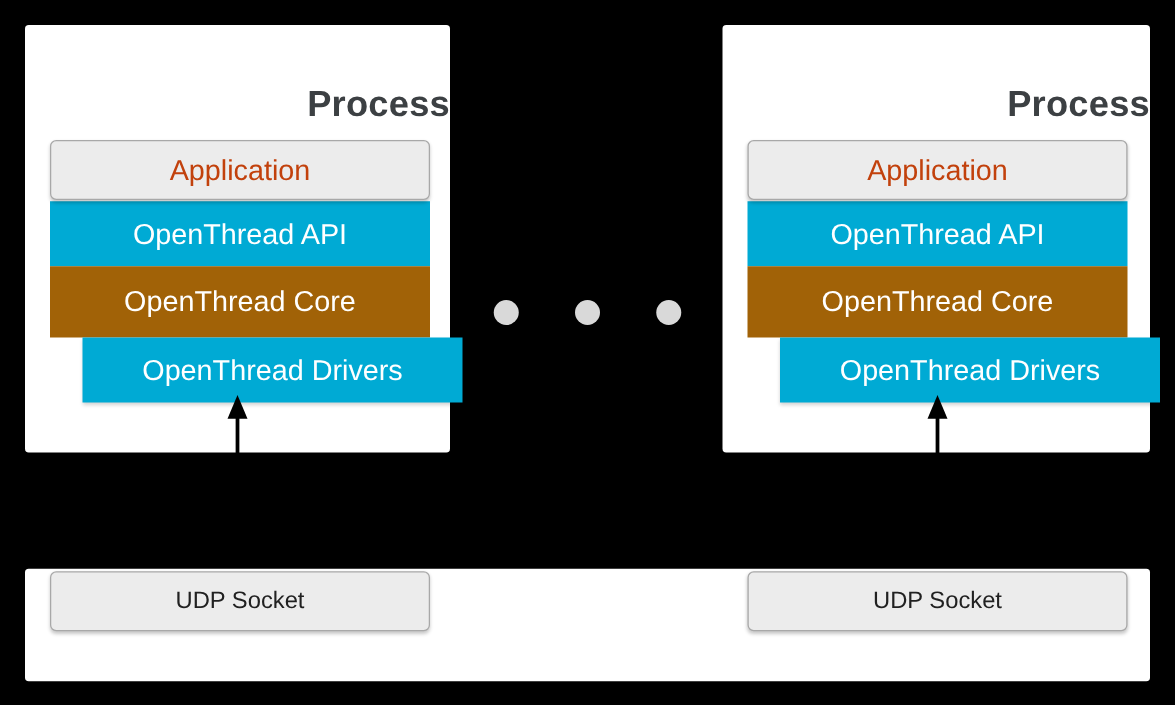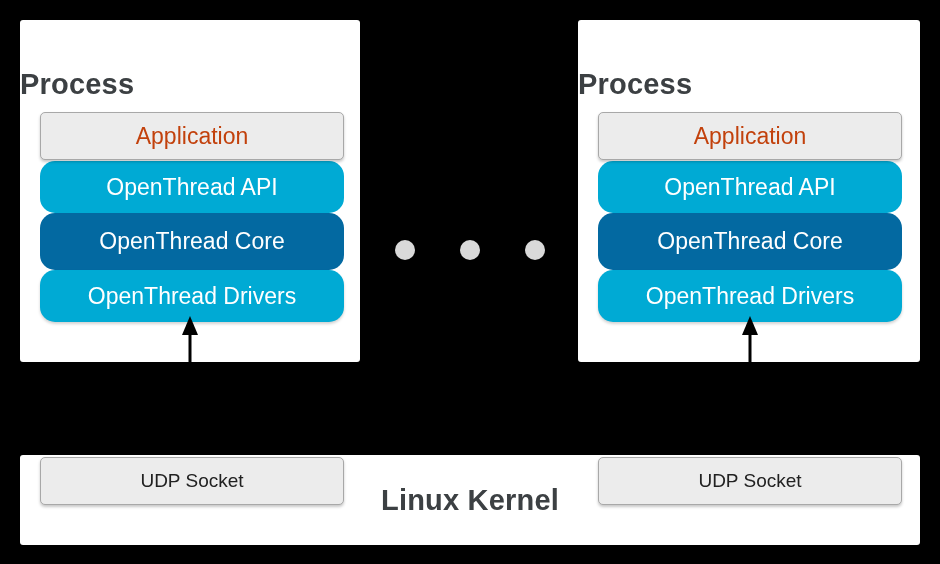--- a/index.html
+++ b/index.html
@@ -32,21 +32,21 @@
     border-radius: 3px;
   }
   #process-panel-left  { left: 20px;  top: 20px;  width: 340px; height: 342px; }
   #process-panel-right { left: 578px; top: 20px;  width: 342px; height: 342px; }
   #kernel-panel        { left: 20px;  top: 455px; width: 900px; height: 90px; }
 
   
   .panel-title {
     position: absolute;
     width: 100%;
-    text-align: left;
+    text-align: right;
     color: #3c4043;
     font-size: 29px;
     font-weight: bold;
     letter-spacing: 0.2px;
     white-space: nowrap;
   }
   #process-title-left  { top: 48px; }
   #process-title-right { top: 48px; }
 
   #kernel-title {
@@ -73,47 +73,47 @@
 
   .layer {
     box-sizing: border-box;
     width: 100%;
     display: flex;
     align-items: center;
     justify-content: center;
     font-size: 23px;
     white-space: nowrap;
     position: relative;
-    border-radius: 15px;
   }
   .layer-app {
     height: 48px;
     background: #ececec;
     border: 1px solid #a8a8a8;
     border-radius: 5px;
     color: #c2410c;
     box-shadow: 0 2px 3px rgba(0,0,0,0.22);
     z-index: 3;
   }
   .layer-api {
     height: 52px;
     background: #00aad4;
     color: #ffffff;
     margin-top: 1px;
   }
   .layer-core {
     height: 57px;
-    background: #0369a1;
+    background: #a16207;
     color: #ffffff;
   }
   .layer-drivers {
     height: 52px;
     background: #00aad4;
     color: #ffffff;
     box-shadow: 0 2px 3px rgba(0,0,0,0.18);
+    margin-left: 26px;
   }
 
   
   .udp-box {
     position: absolute;
     box-sizing: border-box;
     width: 304px;
     height: 48px;
     top: 457px;
     background: #ececec;
@@ -201,15 +201,14 @@
     <line x1="12" y1="48" x2="12" y2="12" stroke="#000000" stroke-width="3"></line>
     <polygon points="12,0 4,19 20,19" fill="#000000"></polygon>
   </svg>
 
   <div class="panel" id="kernel-panel"></div>
 
   <div class="udp-box" id="udp-left">UDP Socket</div>
 
   <div class="udp-box" id="udp-right">UDP Socket</div>
 
-  <div id="kernel-title">Linux Kernel</div>
 
 </div>
 
 </body></html>

